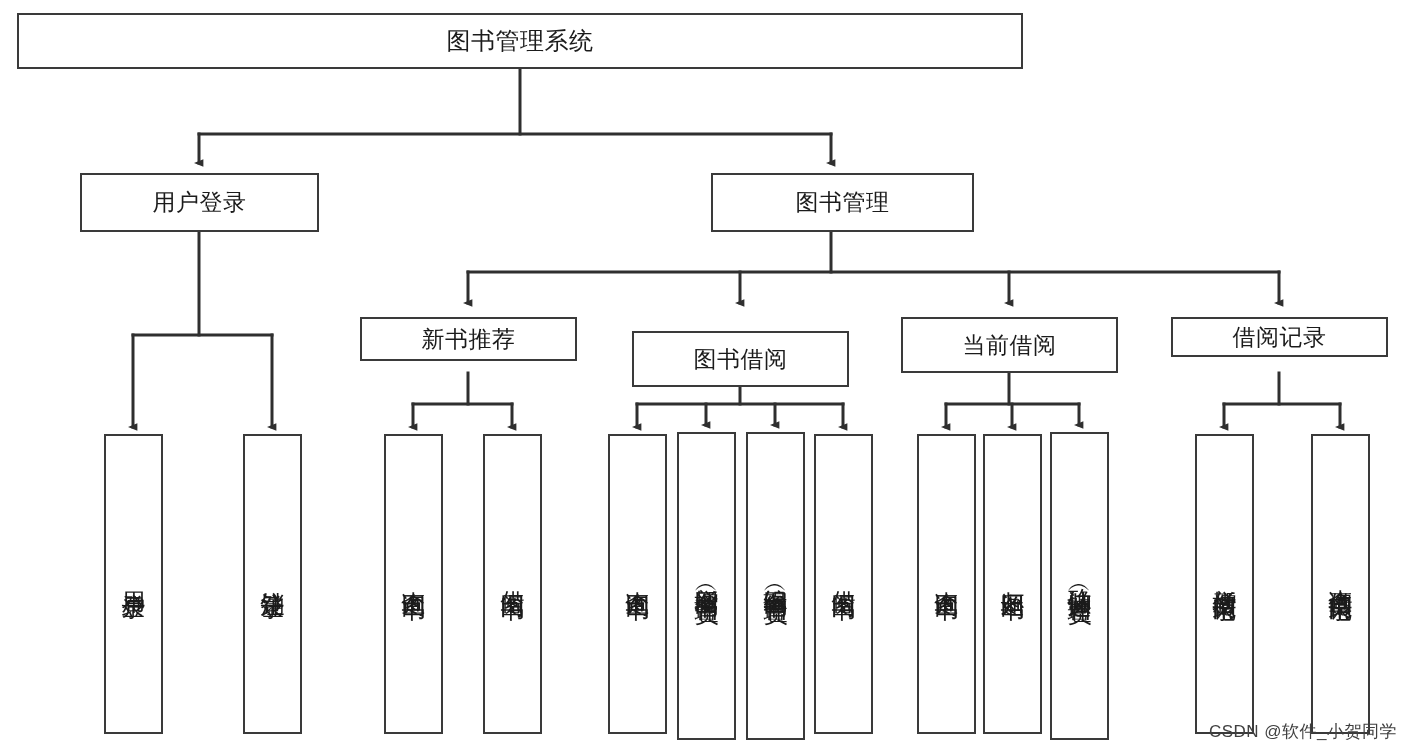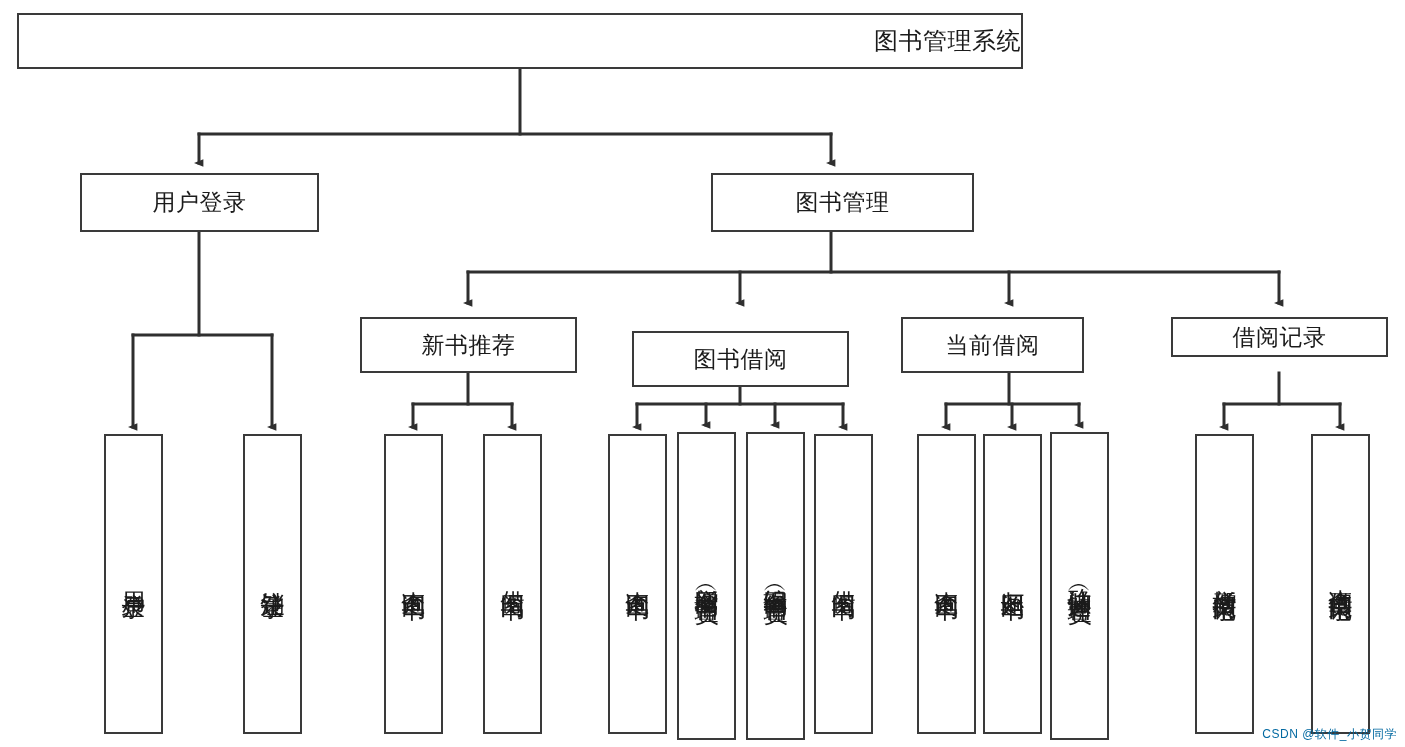--- a/index.html
+++ b/index.html
@@ -67,22 +67,22 @@
   .node.vert.mid .node-label {
     margin-top: 62px;
   }
   .node.vert.tall .node-label {
     margin-top: 2px;
   }
   .watermark {
     position: absolute;
     right: 8px;
     bottom: 4px;
-    font-size: 12px;
-    color: #0369a1;
+    font-size: 17px;
+    color: #404040;
     letter-spacing: 0.5px;
     white-space: nowrap;
   }
 </style>
 </head>
 <body>
 
 <div id="diagram-root">
 
   <svg class="edges" viewBox="0 0 1405 747">
@@ -128,38 +128,38 @@
       <path d="M1012,404 L1012,427" marker-end="url(#arrow)"></path>
       <path d="M1079,404 L1079,425" marker-end="url(#arrow)"></path>
 
       <path d="M1279,373 L1279,404"></path>
       <path d="M1224,404 L1340,404"></path>
       <path d="M1224,404 L1224,427" marker-end="url(#arrow)"></path>
       <path d="M1340,404 L1340,427" marker-end="url(#arrow)"></path>
     </g>
   </svg>
 
-  <div class="node horiz root" style="left:17px; top:13px; width:1006px; height:56px;justify-content:flex-end;">
+  <div class="node horiz root" style="left:17px; top:13px; width:1006px; height:56px;">
     <span class="node-label">图书管理系统</span>
   </div>
 
   <div class="node horiz" style="left:80px; top:173px; width:239px; height:59px;">
     <span class="node-label">用户登录</span>
   </div>
   <div class="node horiz" style="left:711px; top:173px; width:263px; height:59px;">
     <span class="node-label">图书管理</span>
   </div>
 
-  <div class="node horiz" style="left:360px; top:317px; width:217px; height:56px;">
+  <div class="node horiz" style="left:360px; top:317px; width:217px; height:44px;">
     <span class="node-label">新书推荐</span>
   </div>
   <div class="node horiz" style="left:632px; top:331px; width:217px; height:56px;">
     <span class="node-label">图书借阅</span>
   </div>
-  <div class="node horiz" style="left:901px; top:317px; width:183px; height:56px;">
+  <div class="node horiz" style="left:901px; top:317px; width:217px; height:56px;">
     <span class="node-label">当前借阅</span>
   </div>
   <div class="node horiz" style="left:1171px; top:317px; width:217px; height:40px;">
     <span class="node-label">借阅记录</span>
   </div>
 
   <div class="node vert mid" style="left:104px; top:434px; width:59px; height:300px;">
     <span class="node-label" style="margin-top: 130px;">用户登录</span>
   </div>
   <div class="node vert mid" style="left:243px; top:434px; width:59px; height:300px;">

